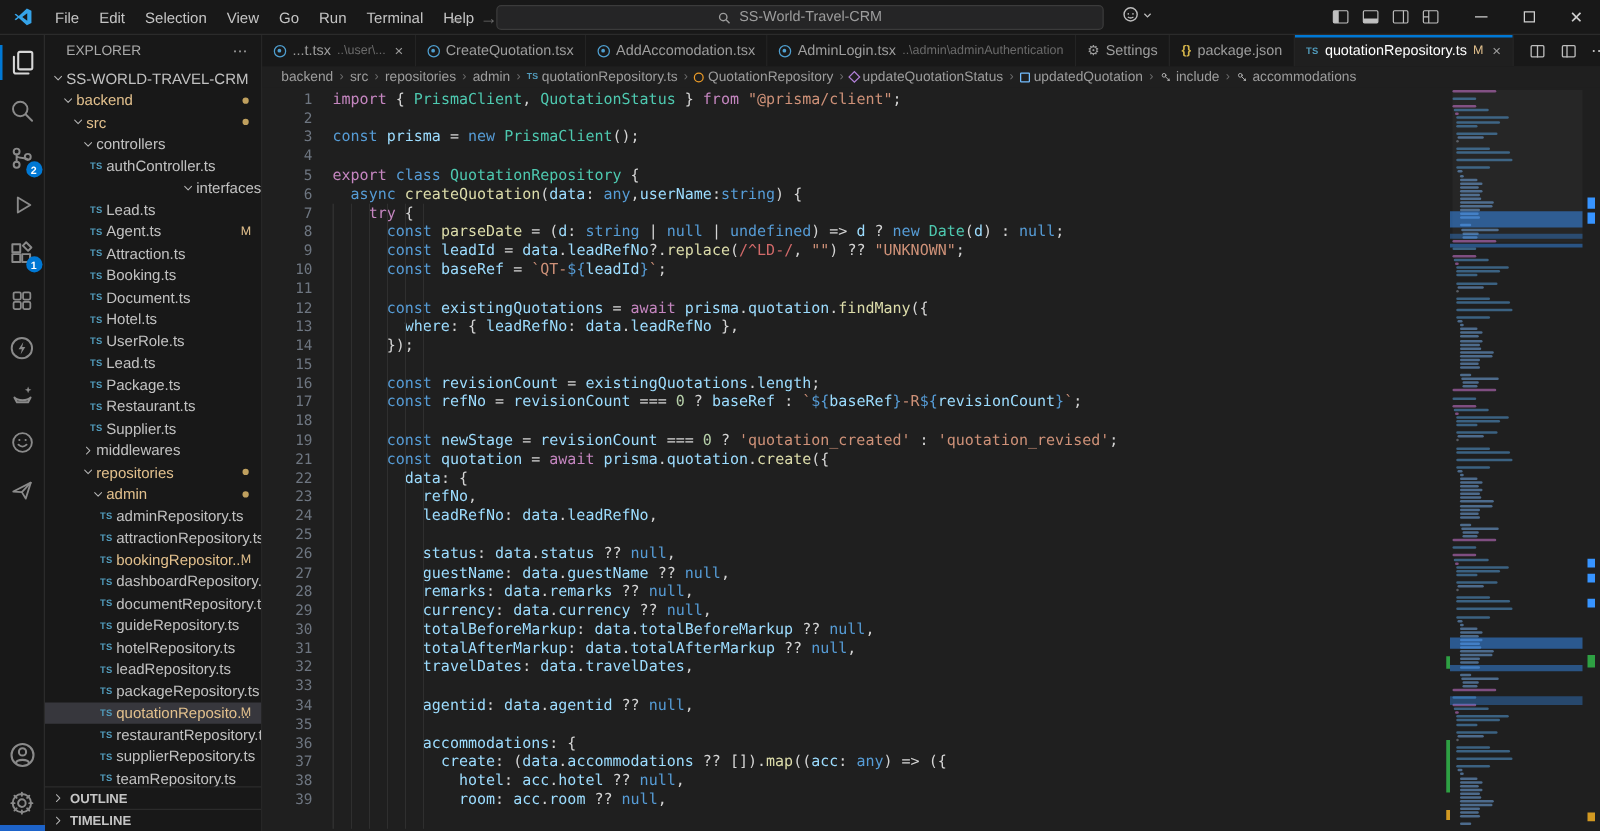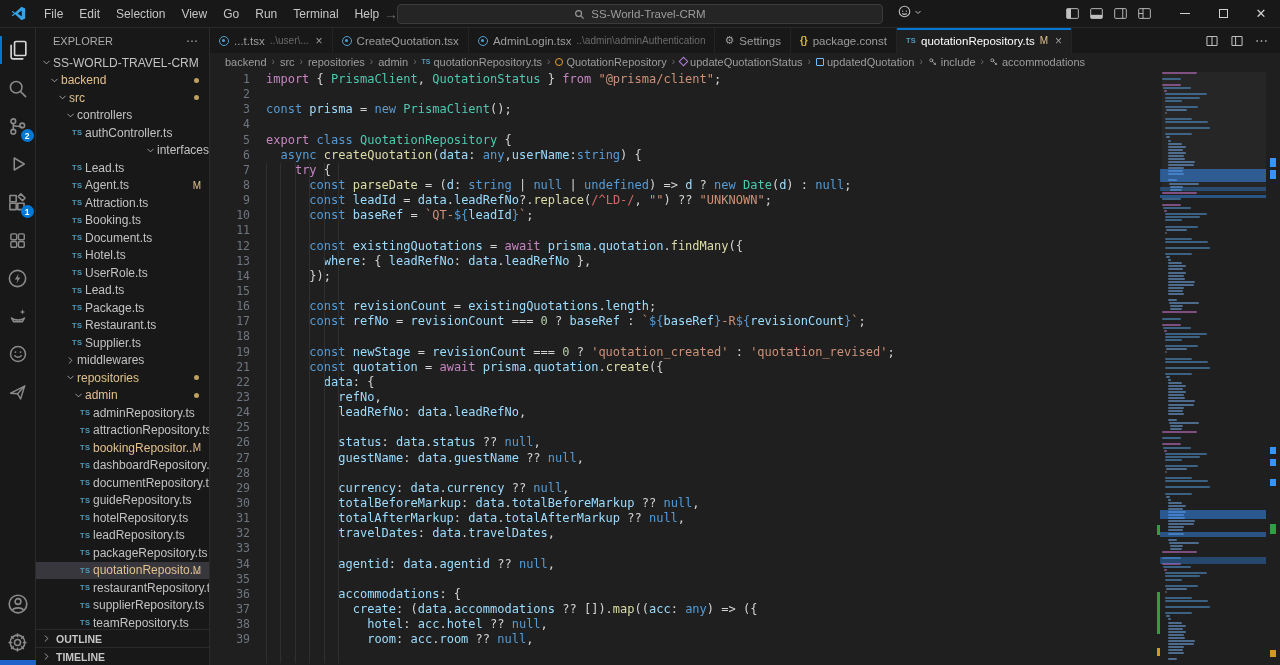--- a/index.html
+++ b/index.html
@@ -531,30 +531,34 @@
             <span>...t.tsx</span>
             <span class="tab-desc">..\user\...</span>
             <span class="tab-close">×</span>
           </div>
           <div class="tab">
             <span class="react-icon"></span>
             <span>CreateQuotation.tsx</span>
           </div>
           <div class="tab">
             <span class="react-icon"></span>
+            <span>AddAccomodation.tsx</span>
+          </div>
+          <div class="tab">
+            <span class="react-icon"></span>
             <span>AdminLogin.tsx</span>
             <span class="tab-desc">..\admin\adminAuthentication</span>
           </div>
           <div class="tab">
             <span class="gear-glyph">⚙</span>
             <span>Settings</span>
           </div>
           <div class="tab">
             <span class="braces-icon">{}</span>
-            <span>package.const</span>
+            <span>package.json</span>
           </div>
           <div class="tab active">
             <span class="ts-badge">TS</span>
             <span>quotationRepository.ts</span>
             <span class="tab-mod">M</span>
             <span class="tab-close">×</span>
           </div>
           <div class="tab-actions">
             <span>
               <svg width="14" height="14" viewBox="0 0 16 16" fill="none" stroke="currentColor" stroke-width="1.2" stroke-linecap="round" stroke-linejoin="round">
@@ -650,21 +654,21 @@
             <div class="code-line"><span class="ln">17</span><span><span class="tok-w">      </span><span class="tok-b">const</span><span class="tok-w"> </span><span class="tok-v">refNo</span><span class="tok-w"> = </span><span class="tok-v">revisionCount</span><span class="tok-w"> === </span><span class="tok-n">0</span><span class="tok-w"> ? </span><span class="tok-v">baseRef</span><span class="tok-w"> : </span><span class="tok-s">`</span><span class="tok-b">${</span><span class="tok-v">baseRef</span><span class="tok-b">}</span><span class="tok-s">-R</span><span class="tok-b">${</span><span class="tok-v">revisionCount</span><span class="tok-b">}</span><span class="tok-s">`</span><span class="tok-w">;</span></span></div>
             <div class="code-line"><span class="ln">18</span><span></span></div>
             <div class="code-line"><span class="ln">19</span><span><span class="tok-w">      </span><span class="tok-b">const</span><span class="tok-w"> </span><span class="tok-v">newStage</span><span class="tok-w"> = </span><span class="tok-v">revisionCount</span><span class="tok-w"> === </span><span class="tok-n">0</span><span class="tok-w"> ? </span><span class="tok-s">'quotation_created'</span><span class="tok-w"> : </span><span class="tok-s">'quotation_revised'</span><span class="tok-w">;</span></span></div>
             <div class="code-line"><span class="ln">21</span><span><span class="tok-w">      </span><span class="tok-b">const</span><span class="tok-w"> </span><span class="tok-v">quotation</span><span class="tok-w"> = </span><span class="tok-k">await</span><span class="tok-w"> </span><span class="tok-v">prisma</span><span class="tok-w">.</span><span class="tok-v">quotation</span><span class="tok-w">.</span><span class="tok-f">create</span><span class="tok-w">({</span></span></div>
             <div class="code-line"><span class="ln">22</span><span><span class="tok-w">        </span><span class="tok-v">data</span><span class="tok-w">: {</span></span></div>
             <div class="code-line"><span class="ln">23</span><span><span class="tok-w">          </span><span class="tok-v">refNo</span><span class="tok-w">,</span></span></div>
             <div class="code-line"><span class="ln">24</span><span><span class="tok-w">          </span><span class="tok-v">leadRefNo</span><span class="tok-w">: </span><span class="tok-v">data</span><span class="tok-w">.</span><span class="tok-v">leadRefNo</span><span class="tok-w">,</span></span></div>
             <div class="code-line"><span class="ln">25</span></div>
             <div class="code-line"><span class="ln">26</span><span><span class="tok-w">          </span><span class="tok-v">status</span><span class="tok-w">: </span><span class="tok-v">data</span><span class="tok-w">.</span><span class="tok-v">status</span><span class="tok-w"> ?? </span><span class="tok-b">null</span><span class="tok-w">,</span></span></div>
             <div class="code-line"><span class="ln">27</span><span><span class="tok-w">          </span><span class="tok-v">guestName</span><span class="tok-w">: </span><span class="tok-v">data</span><span class="tok-w">.</span><span class="tok-v">guestName</span><span class="tok-w"> ?? </span><span class="tok-b">null</span><span class="tok-w">,</span></span></div>
-            <div class="code-line"><span class="ln">28</span></div>
+            <div class="code-line"><span class="ln">28</span><span><span class="tok-w">          </span><span class="tok-v">remarks</span><span class="tok-w">: </span><span class="tok-v">data</span><span class="tok-w">.</span><span class="tok-v">remarks</span><span class="tok-w"> ?? </span><span class="tok-b">null</span><span class="tok-w">,</span></span></div>
             <div class="code-line"><span class="ln">29</span><span><span class="tok-w">          </span><span class="tok-v">currency</span><span class="tok-w">: </span><span class="tok-v">data</span><span class="tok-w">.</span><span class="tok-v">currency</span><span class="tok-w"> ?? </span><span class="tok-b">null</span><span class="tok-w">,</span></span></div>
             <div class="code-line"><span class="ln">30</span><span><span class="tok-w">          </span><span class="tok-v">totalBeforeMarkup</span><span class="tok-w">: </span><span class="tok-v">data</span><span class="tok-w">.</span><span class="tok-v">totalBeforeMarkup</span><span class="tok-w"> ?? </span><span class="tok-b">null</span><span class="tok-w">,</span></span></div>
             <div class="code-line"><span class="ln">31</span><span><span class="tok-w">          </span><span class="tok-v">totalAfterMarkup</span><span class="tok-w">: </span><span class="tok-v">data</span><span class="tok-w">.</span><span class="tok-v">totalAfterMarkup</span><span class="tok-w"> ?? </span><span class="tok-b">null</span><span class="tok-w">,</span></span></div>
             <div class="code-line"><span class="ln">32</span><span><span class="tok-w">          </span><span class="tok-v">travelDates</span><span class="tok-w">: </span><span class="tok-v">data</span><span class="tok-w">.</span><span class="tok-v">travelDates</span><span class="tok-w">,</span></span></div>
             <div class="code-line"><span class="ln">33</span></div>
             <div class="code-line"><span class="ln">34</span><span><span class="tok-w">          </span><span class="tok-v">agentid</span><span class="tok-w">: </span><span class="tok-v">data</span><span class="tok-w">.</span><span class="tok-v">agentid</span><span class="tok-w"> ?? </span><span class="tok-b">null</span><span class="tok-w">,</span></span></div>
             <div class="code-line"><span class="ln">35</span><span></span></div>
             <div class="code-line"><span class="ln">36</span><span><span class="tok-w">          </span><span class="tok-v">accommodations</span><span class="tok-w">: {</span></span></div>
             <div class="code-line"><span class="ln">37</span><span><span class="tok-w">            </span><span class="tok-v">create</span><span class="tok-w">: (</span><span class="tok-v">data</span><span class="tok-w">.</span><span class="tok-v">accommodations</span><span class="tok-w"> ?? []).</span><span class="tok-f">map</span><span class="tok-w">((</span><span class="tok-v">acc</span><span class="tok-w">: </span><span class="tok-b">any</span><span class="tok-w">) =&gt; ({</span></span></div>
             <div class="code-line"><span class="ln">38</span><span><span class="tok-w">              </span><span class="tok-v">hotel</span><span class="tok-w">: </span><span class="tok-v">acc</span><span class="tok-w">.</span><span class="tok-v">hotel</span><span class="tok-w"> ?? </span><span class="tok-b">null</span><span class="tok-w">,</span></span></div>

